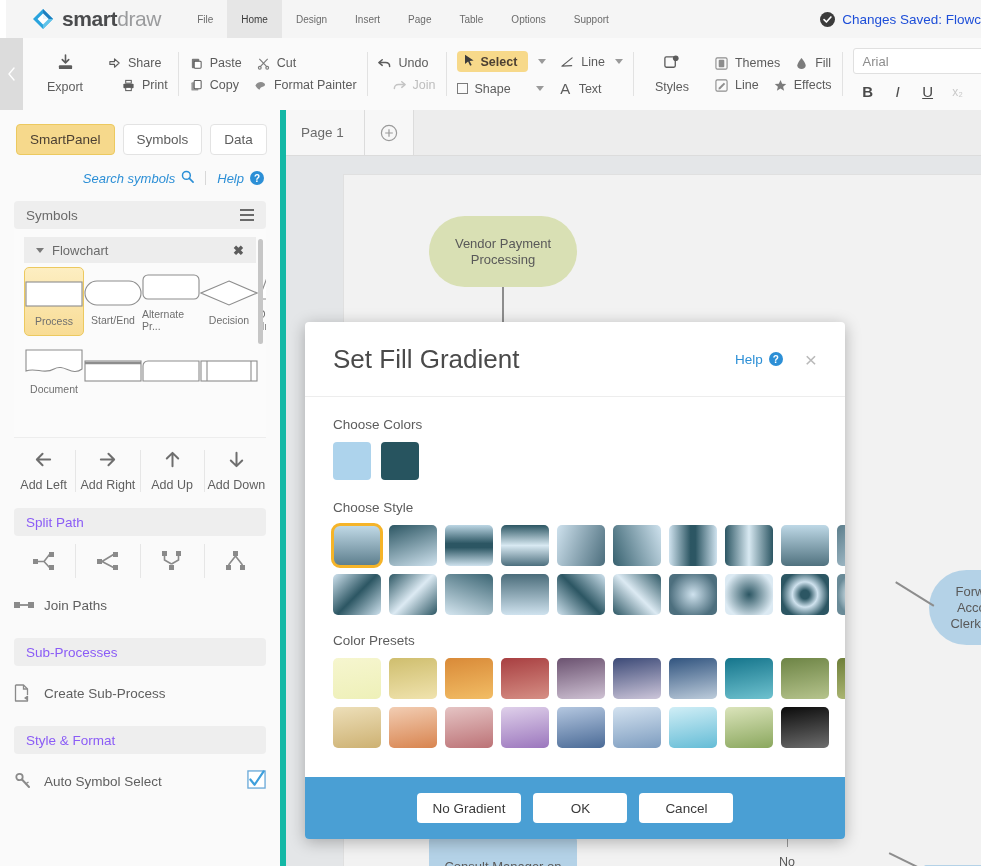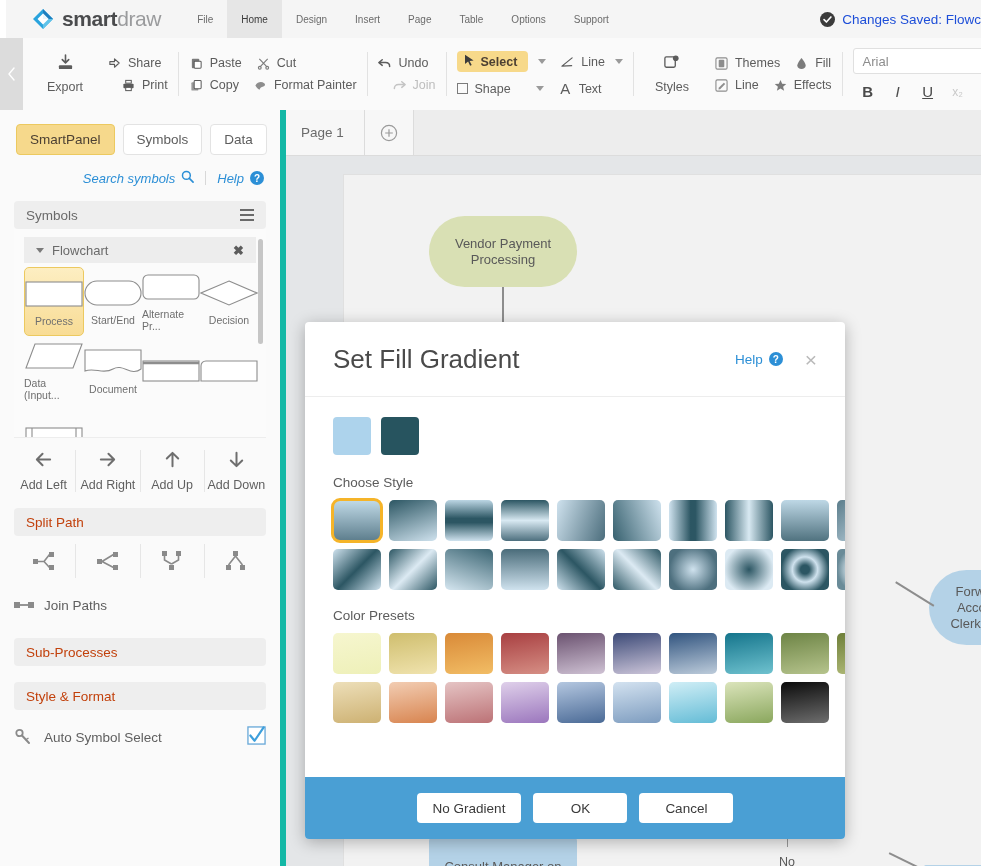--- a/index.html
+++ b/index.html
@@ -107,36 +107,36 @@
   }
   .hamb { display:flex; flex-direction:column; gap:3px; }
   .hamb i { display:block; width:14px;height:2px;background:#6a6a6a; }
 
   .sym-scroll { margin: 0 14px; background:#fbfbfb; height: 208px; position: relative; overflow:hidden; border-bottom:1px solid #ededed;}
   .cat-head { background:#ededed; height:26px; display:flex; align-items:center; justify-content:space-between;
               padding: 0 12px; color:#6a6a6a; font-size:13px; margin: 8px 10px 0 10px; }
   .tri { width:0;height:0;border-left:4px solid transparent;border-right:4px solid transparent;
          border-top:5px solid #7a7a7a; margin-right:8px;}
   .cat-x { font-size: 13px; color:#5c5c5c; font-weight:700;}
-  .sym-grid { display:grid; grid-template-columns: repeat(4, 1fr); padding: 4px 10px 0 10px; }
+  .sym-grid { display:grid; grid-template-columns: repeat(5, 1fr); padding: 4px 10px 0 10px; }
   .sym-cell { display:flex;flex-direction:column;align-items:center;justify-content:center;
               height: 67px; border-radius:5px; }
   .sym-cell.sel { background: linear-gradient(#fdeec2,#f8dc95); border:1px solid #ecc95f; }
   .sym-cell .shape { height: 34px; display:flex;align-items:center;justify-content:center; }
   .sym-cell .cap { font-size: 10.5px; color:#6f6f6f; margin-top: 4px; }
   .sym-sb { position:absolute; right:3px; top:10px; width:5px; height:105px; background:#c6c6c6; border-radius:3px; }
 
   .dir-row { display:flex; margin: 12px 12px 0 12px; }
   .dir-cell { flex:1; display:flex;flex-direction:column;align-items:center; color:#5f5f5f; font-size:12.5px;
               border-right:1px solid #e6e6e6; }
   .dir-cell:last-child { border-right: none; }
   .dir-cell .gi { margin-bottom: 6px; }
 
   .sec-head { margin: 16px 14px 0 14px; background:#eeeeee; border-radius:4px; height:28px;
-              display:flex;align-items:center;padding:0 12px;color:#c2410c;font-size:13.5px;}
+              display:flex;align-items:center;padding:0 12px;color:#8b5cf6;font-size:13.5px;}
   .split-row { display:flex; margin: 8px 12px 0 12px; }
   .split-cell { flex:1; display:flex;align-items:center;justify-content:center; height:34px;
                 border-right:1px solid #e6e6e6;}
   .split-cell:last-child{border-right:none;}
   .item-row { display:flex; align-items:center; padding: 0 14px; height: 34px; margin-top: 10px; }
   .item-row .gi { width: 30px; display:flex; align-items:center; }
   .item-row .lbl { font-size:13.5px; color:#5f5f5f; }
   .item-row .tick { margin-left:auto; }
 
   
@@ -668,20 +668,30 @@
         <svg width="20" height="10" viewBox="0 0 20 10">
             <rect x="0" y="2" width="6" height="6" fill="#8a8a8a"></rect>
             <rect x="14" y="2" width="6" height="6" fill="#8a8a8a"></rect>
             <path d="M6 5 H14" stroke="#8a8a8a" stroke-width="1.8"></path>
           </svg>
       </span>
       <span class="lbl">Join Paths</span>
     </div>
 
     <div class="sec-head">Sub-Processes</div>
+    <div class="item-row">
+      <span class="gi">
+        <svg width="16" height="18" viewBox="0 0 16 18">
+            <path d="M1.5 1 H9.5 L13.5 5 V11 M1.5 1 V17 H13.5 V12" stroke="#8a8a8a" stroke-width="1.3" fill="none" stroke-linejoin="round"></path>
+            <path d="M9.5 1 V5 H13.5" stroke="#8a8a8a" stroke-width="1.3" fill="none"></path>
+            <path d="M10 14 L13.5 11.5 L13.5 16.5z" fill="#8a8a8a"></path>
+          </svg>
+      </span>
+      <span class="lbl">Create Sub-Process</span>
+    </div>
 
     <div class="sec-head">Style &amp; Format</div>
     <div class="item-row">
       <span class="gi">
         <svg width="18" height="18" viewBox="0 0 18 18">
             <circle cx="5.5" cy="5" r="3.2" fill="none" stroke="#8a8a8a" stroke-width="1.8"></circle>
             <path d="M8 7.5 L15 15" stroke="#8a8a8a" stroke-width="2" stroke-linecap="round"></path>
             <path d="M11.5 12 L14.5 10" stroke="#8a8a8a" stroke-width="1.4"></path>
           </svg>
       </span>
@@ -700,20 +710,21 @@
     <div class="modal-head">
       <span class="modal-title">Set Fill Gradient</span>
       <span class="modal-head-right">
         <span class="modal-help">Help</span>
         <span class="qmark">?</span>
         <span class="modal-x">×</span>
       </span>
     </div>
 
     <div class="modal-body">
+      <div class="field-label">Choose Colors</div>
       <div class="color-row">
         <div class="color-sw" style="background: rgb(173, 211, 236);"></div>
         <div class="color-sw" style="background: rgb(39, 84, 95);"></div>
       </div>
 
       <div class="field-label">Choose Style</div>
       <div class="style-grid">
           <div class="style-sw sel" style="background: linear-gradient(rgb(194, 219, 232) 0%, rgb(92, 125, 140) 100%);"></div>
           <div class="style-sw" style="background: linear-gradient(160deg, rgb(44, 86, 99) 0%, rgb(207, 226, 238) 100%);"></div>
           <div class="style-sw" style="background: linear-gradient(rgb(188, 214, 228) 0%, rgb(44, 86, 99) 45%, rgb(44, 86, 99) 55%, rgb(207, 226, 238) 100%);"></div>

